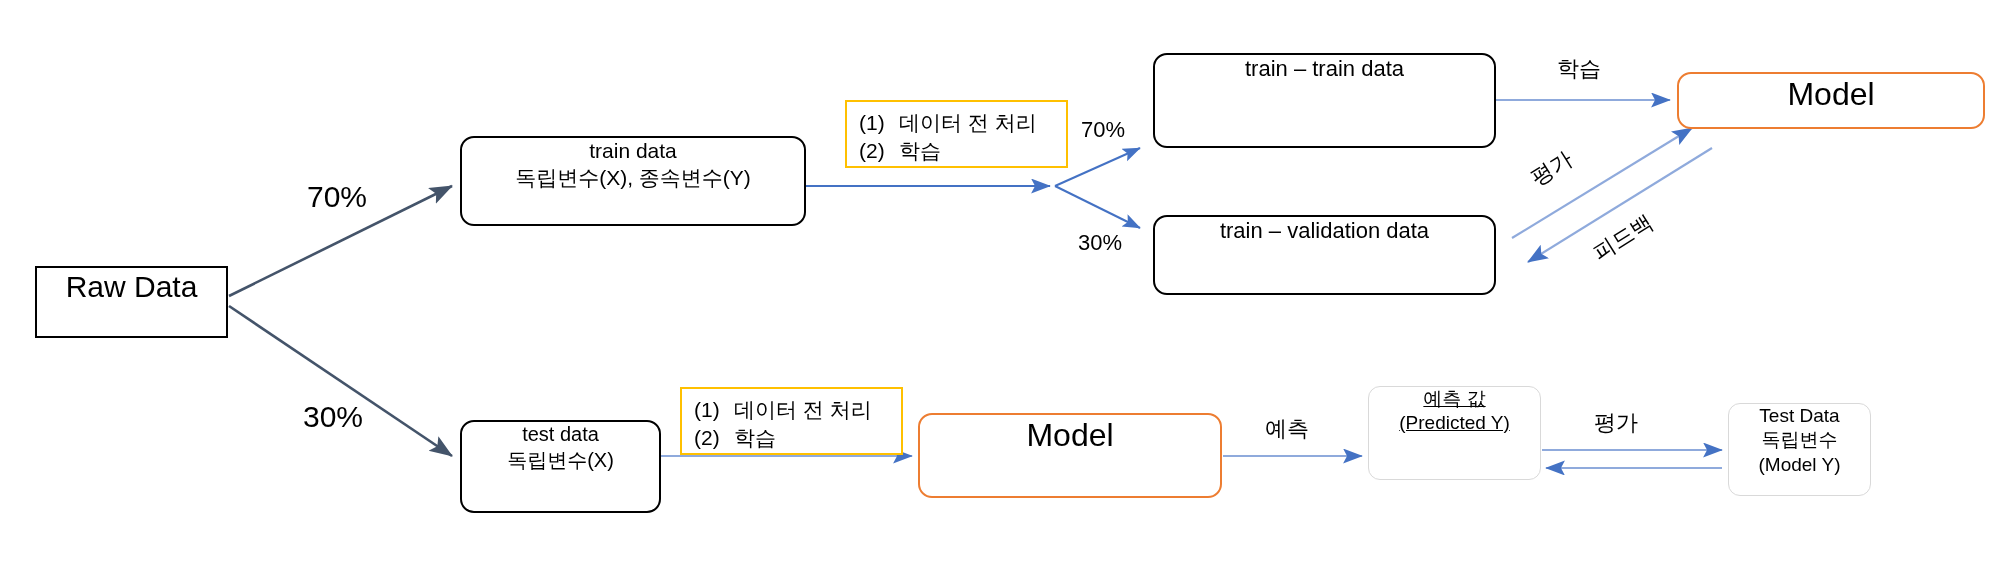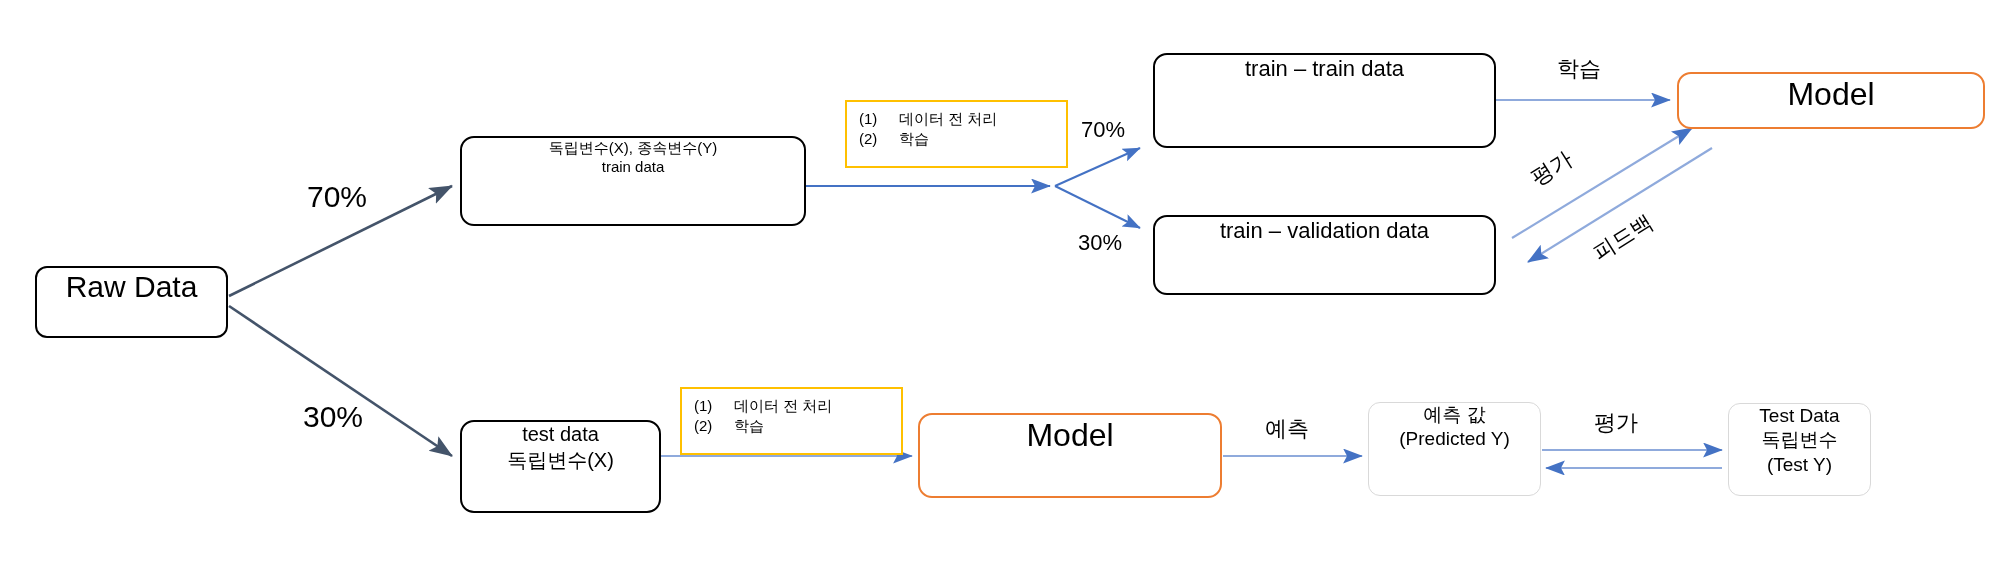--- a/index.html
+++ b/index.html
@@ -34,21 +34,21 @@
     justify-content: center;
     text-align: center;
     background: #ffffff;
     line-height: 1.28;
   }
   .node span { display: block; }
 
   
   .node.rect-black {
     border: 2.5px solid #000000;
-    border-radius: 12px;
+    border-radius: 0;
   }
   
   .node.round-black {
     border: 2.5px solid #000000;
     border-radius: 14px;
   }
   
   .node.round-orange {
     border: 2.5px solid #ED7D31;
     border-radius: 14px;
@@ -75,21 +75,21 @@
   .edge-label {
     position: absolute;
     white-space: nowrap;
     background: transparent;
     color: #000000;
   }
   .rot-up   { transform: rotate(-32deg); transform-origin: left bottom; }
   .rot-up2  { transform: rotate(-32deg); transform-origin: left bottom; }
   .t-19 { font-size: 19px; }
   .t-20 { font-size: 20px; }
-  .t-21 { font-size: 15px; }
+  .t-21 { font-size: 21px; }
   .t-22 { font-size: 22px; }
   .t-24 { font-size: 32px; }
   .t-30 { font-size: 30px; }
 </style>
 </head>
 <body>
 
 <div id="canvas">
 
   <svg class="edges" viewBox="0 0 2000 562">
@@ -153,22 +153,22 @@
       <line x1="1722" y1="468" x2="1546" y2="468" stroke="#8FAADC" stroke-width="2.2" marker-end="url(#ah-blue)"></line>
     </g>
   </svg>
 
   <div class="node rect-black t-30" style="left:35px; top:266px; width:193px; height:72px;">
     <span>Raw Data</span>
   </div>
 
   <div class="node round-black t-21" style="left:460px; top:136px; width:346px; height:90px;">
     <div>
+      <span>train data</span>
       <span>독립변수(X), 종속변수(Y)</span>
-      <span>train data</span>
     </div>
   </div>
 
   <div class="node round-black t-20" style="left:460px; top:420px; width:201px; height:93px;">
     <div>
       <span>test data</span>
       <span>독립변수(X)</span>
     </div>
   </div>
 
@@ -181,32 +181,32 @@
   </div>
 
   <div class="node round-orange t-24" style="left:1677px; top:72px; width:308px; height:57px;">
     <span>Model</span>
   </div>
 
   <div class="node round-orange t-24" style="left:918px; top:413px; width:304px; height:85px;">
     <span>Model</span>
   </div>
 
-  <div class="node round-gray t-19" style="left:1368px; top:402px; width:173px; height:94px;">
+  <div class="node round-gray t-19" style="left:1368px; top:386px; width:173px; height:94px;text-decoration:underline;">
     <div>
       <span>예측 값</span>
       <span>(Predicted Y)</span>
     </div>
   </div>
 
   <div class="node round-gray t-19" style="left:1728px; top:403px; width:143px; height:93px;">
     <div>
       <span>Test Data</span>
       <span>독립변수</span>
-      <span>(Test Y)</span>
+      <span>(Model Y)</span>
     </div>
   </div>
 
   <div class="note-box t-21" style="left:845px; top:100px; width:223px; height:68px;">
     <span class="note-line">
       <span class="num">(1)</span><span>데이터 전 처리</span>
     </span>
     <span class="note-line">
       <span class="num">(2)</span><span>학습</span>
     </span>

